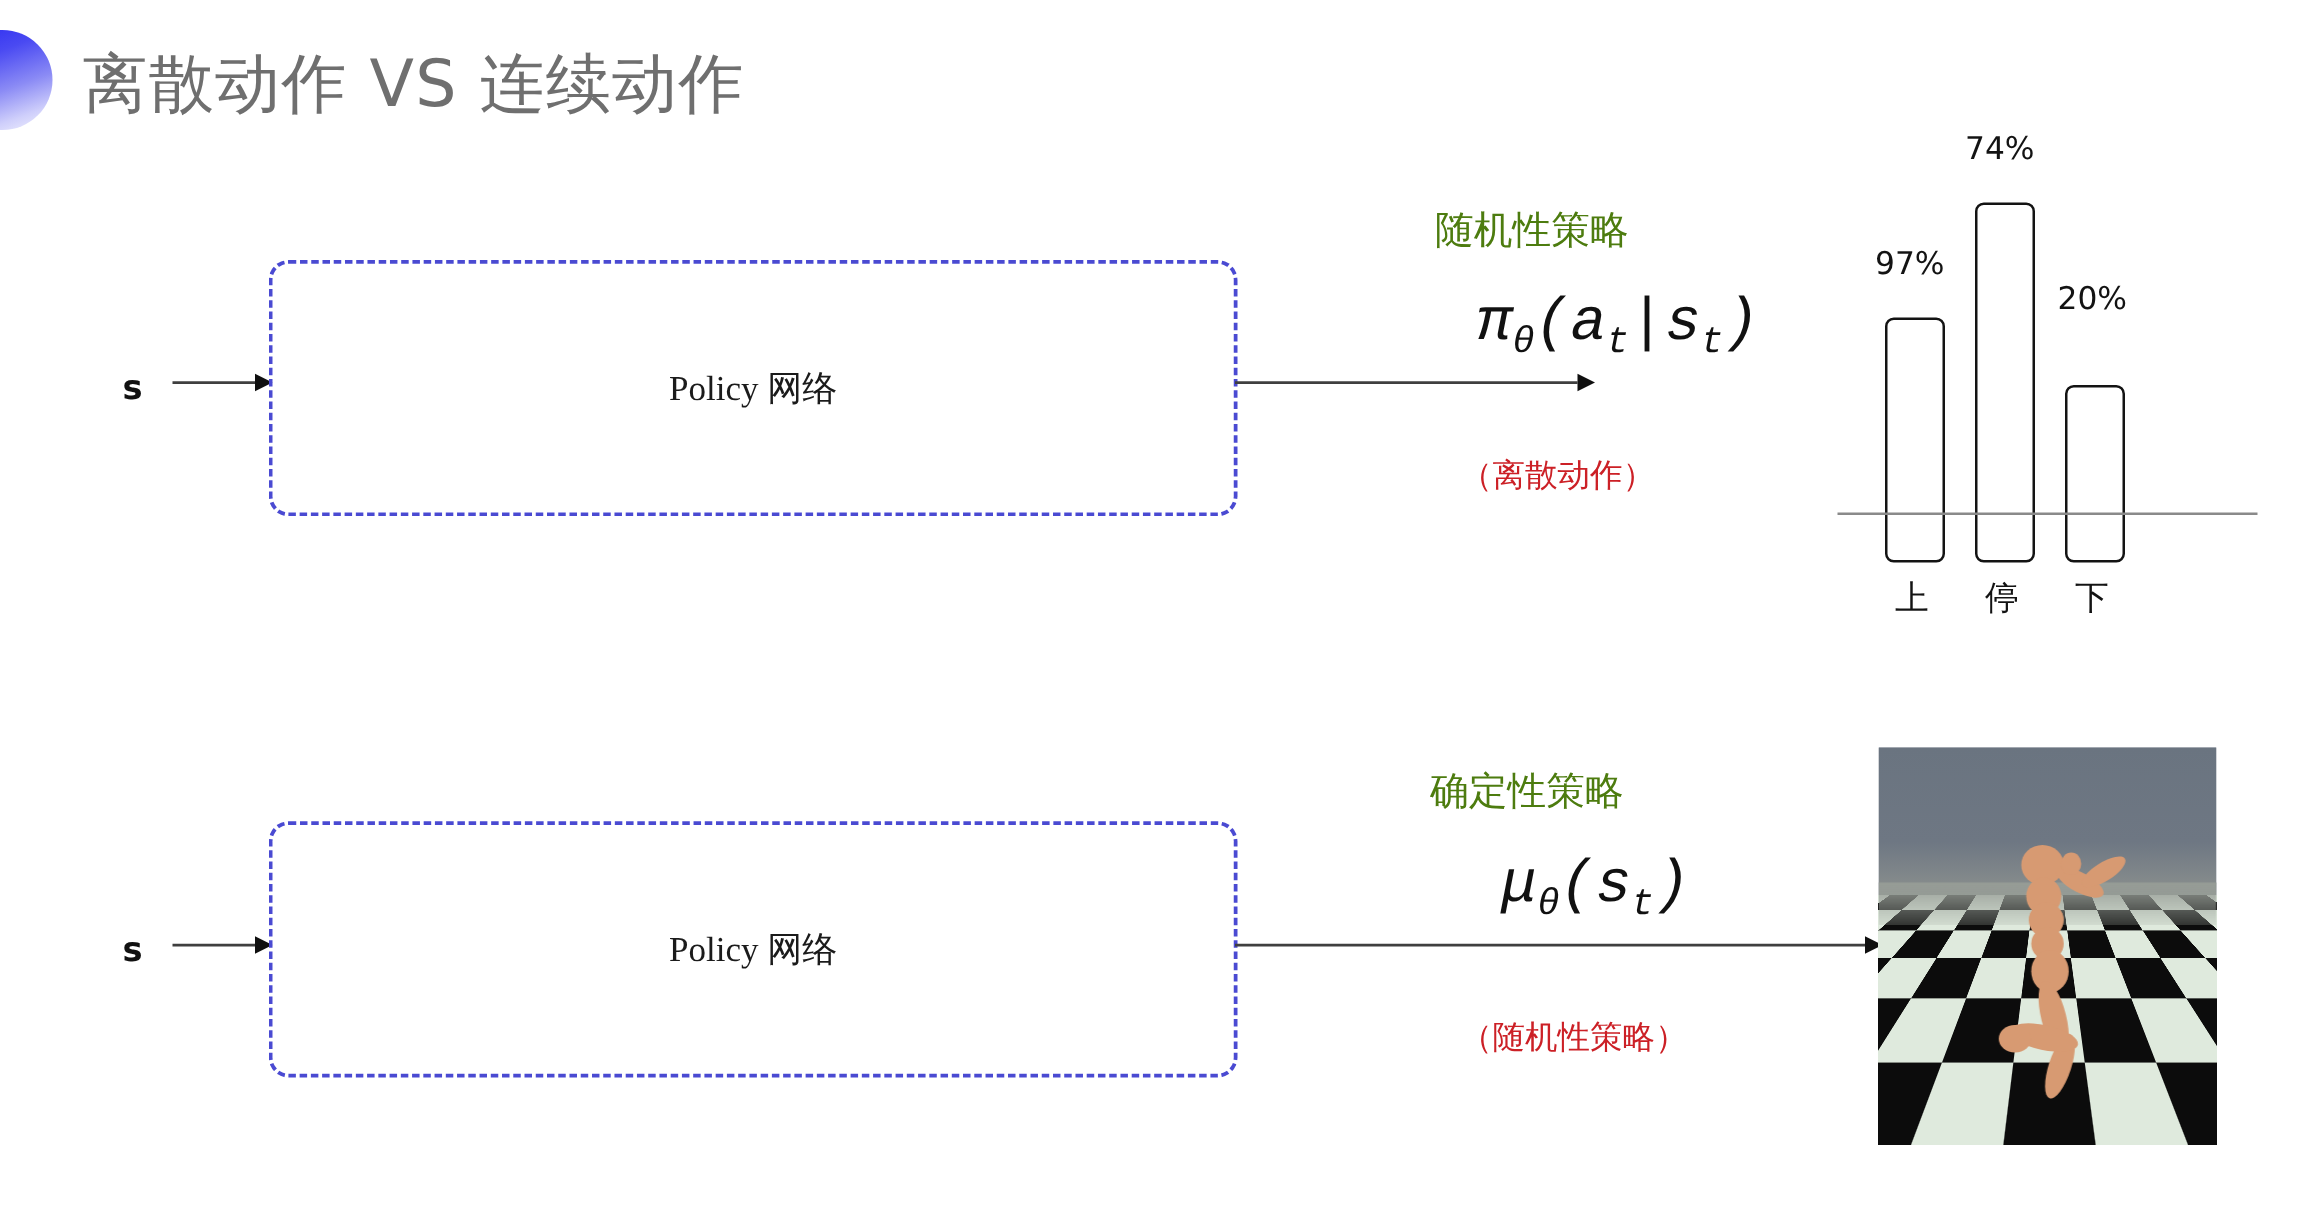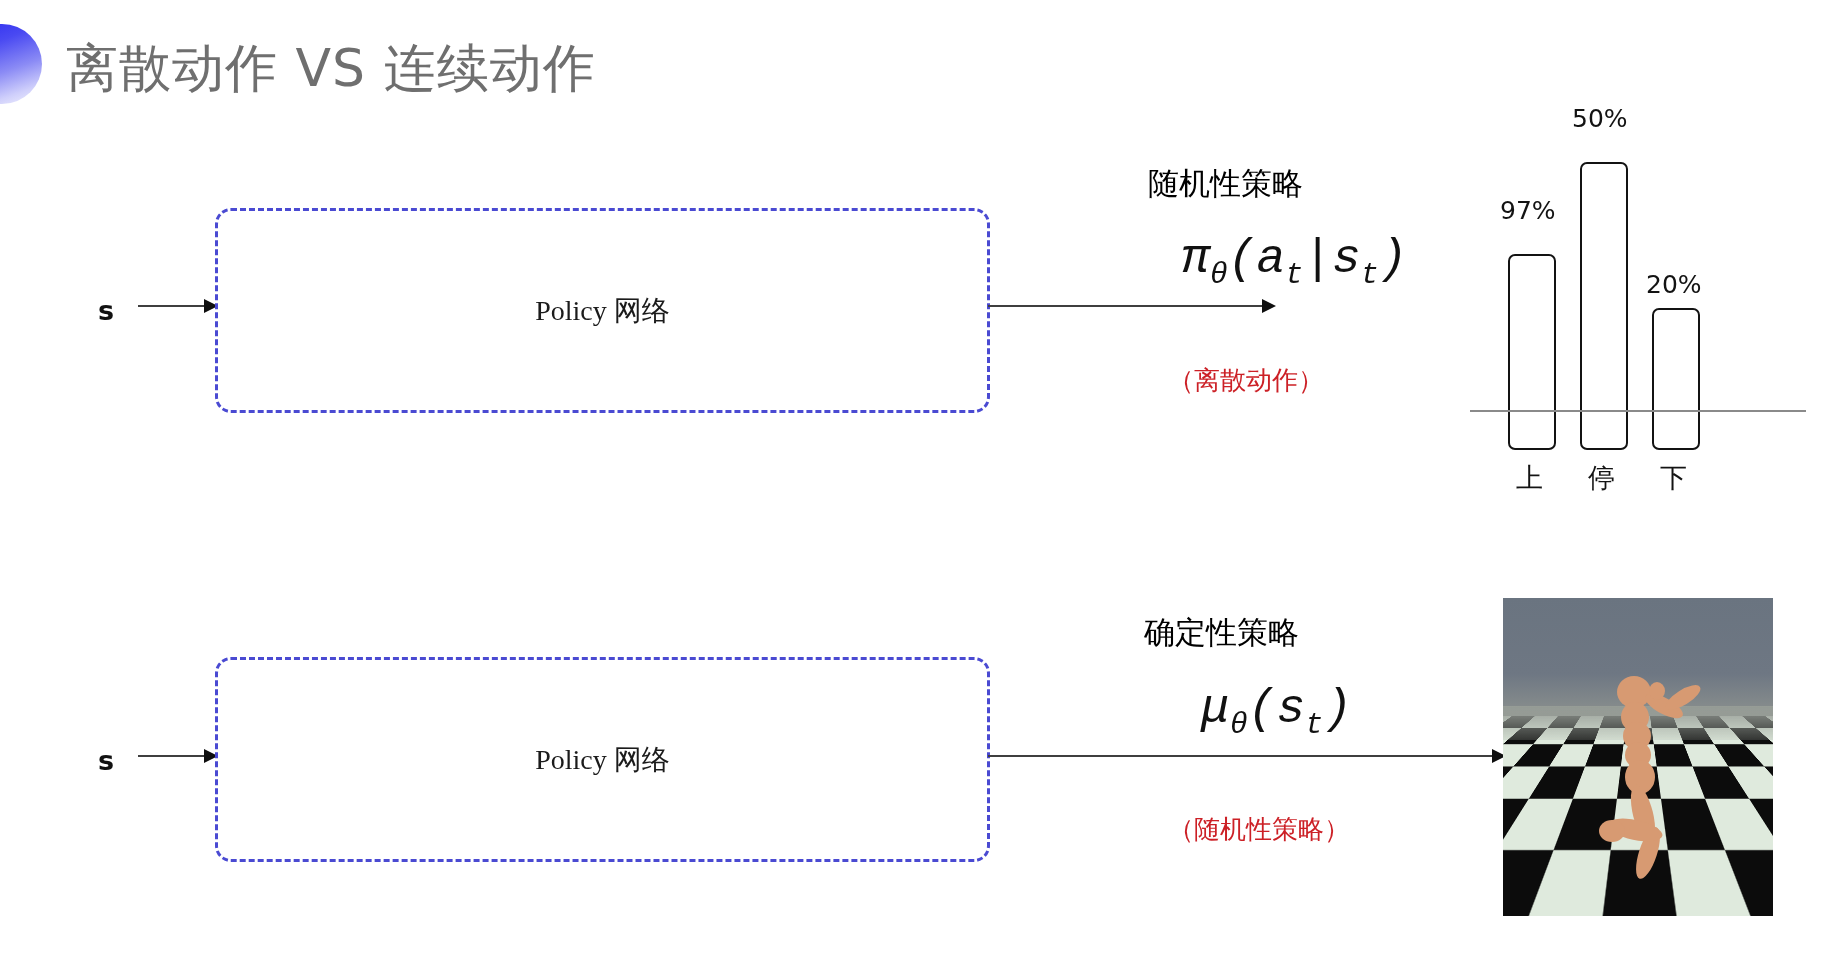--- a/index.html
+++ b/index.html
@@ -75,21 +75,21 @@
   .arrow-svg { position: absolute; overflow: visible; }
   #arrow-in-top    { left: 138px; top: 296px; }
   #arrow-in-bottom { left: 138px; top: 746px; }
   #arrow-out-top    { left: 988px; top: 296px; }
   #arrow-out-bottom { left: 988px; top: 746px; }
 
   
   .policy-caption {
     position: absolute;
     font-size: 31px;
-    color: #000000;
+    color: #4d7c0f;
     white-space: nowrap;
     font-family: "DejaVu Sans", "Liberation Sans", sans-serif;
   }
   .policy-formula {
     position: absolute;
     font-size: 48px;
     color: #111111;
     white-space: nowrap;
     font-family: Liberation Mono, monospace;
     font-style: italic;
@@ -238,25 +238,25 @@
 
   <div class="action-note" id="note-discrete">（离散动作）</div>
 
   <div id="bar-chart">
 
     <div class="bar" id="bar-0" style="left:38px; width:48px; height:196px;"></div>
     <div class="bar-value" id="bar-value-0" style="left:30px; top:96px;">97%</div>
     <div class="bar-tick" id="bar-tick-0" style="left:46px; top:360px;">上</div>
 
     <div class="bar" id="bar-1" style="left:110px; width:48px; height:288px;"></div>
-    <div class="bar-value" id="bar-value-1" style="left:102px; top:4px;">50%</div>
+    <div class="bar-value" id="bar-value-1" style="left:102px; top:4px;">74%</div>
     <div class="bar-tick" id="bar-tick-1" style="left:118px; top:360px;">停</div>
 
     <div class="bar" id="bar-2" style="left:182px; width:48px; height:142px;"></div>
-    <div class="bar-value" id="bar-value-2" style="left:176px; top:124px;margin-top:46px;">20%</div>
+    <div class="bar-value" id="bar-value-2" style="left:176px; top:124px;">20%</div>
     <div class="bar-tick" id="bar-tick-2" style="left:190px; top:360px;">下</div>
   </div>
   <div id="bar-baseline"></div>
 
   <div class="s-label" id="s-label-bottom">s</div>
 
   <svg class="arrow-svg" id="arrow-in-bottom" width="80" height="20" viewBox="0 0 80 20">
     <line x1="0" y1="10" x2="66" y2="10" stroke="#3f3f3f" stroke-width="2.2"></line>
     <polygon points="66,3 80,10 66,17" fill="#0f0f0f"></polygon>
   </svg>

